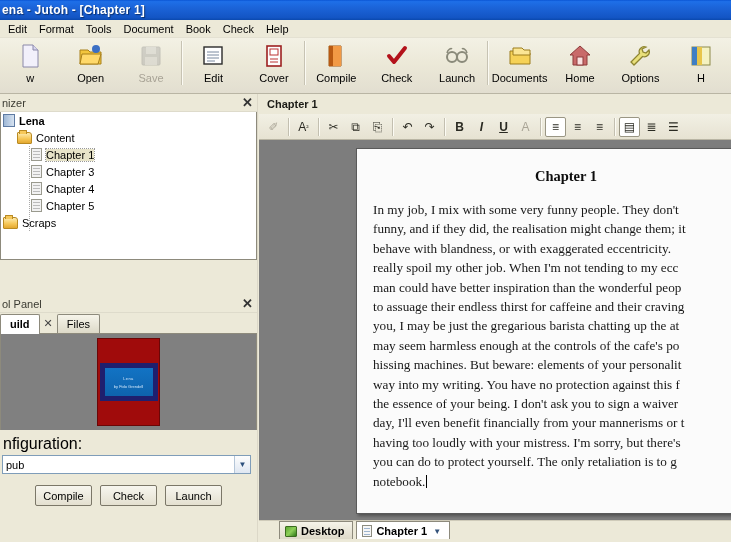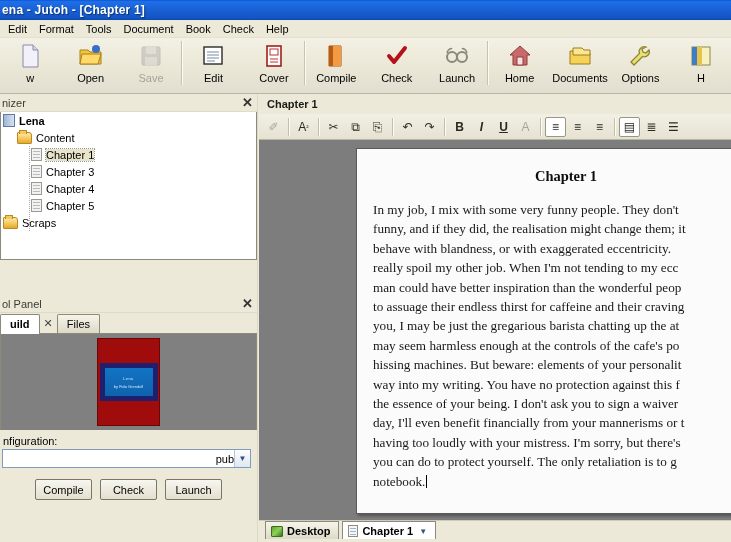--- a/index.html
+++ b/index.html
@@ -229,30 +229,30 @@
     width: 48px; height: 28px;
     background: linear-gradient(to bottom,#1273c4,#0e63ad);
     display: flex; flex-direction: column;
     align-items: center; justify-content: center;
     color: #cfe6fb;
   }
   .cover-t1 { font-size: 4px; letter-spacing: .4px; }
   .cover-t2 { font-size: 4px; margin-top: 3px; }
 
   .cfg-label {
-    font-size: 11px; color: #000;
+    font-size: 16px; color: #000;
     padding: 5px 0 2px 3px;
   }
   .cfg-row { padding: 0 6px 0 2px; }
   .combo {
     height: 19px;
     background: #ffffff;
     border: 1px solid #7f9db9;
     display: flex; align-items: center;
-    justify-content: flex-end;
+    justify-content: space-between;
     font-size: 11px;
     padding-left: 3px;
     cursor: default;
   }
   .combo .arrowbtn {
     width: 16px; height: 17px;
     background: linear-gradient(to bottom,#fdfdfd,#dfe7f2);
     border-left: 1px solid #b5c6d8;
     display: flex; align-items: center; justify-content: center;
     color: #2b4f7c; font-size: 8px;
@@ -356,21 +356,21 @@
     vertical-align: -2px;
     margin-left: 1px;
   }
 
   
   .bottom-tabs {
     position: absolute; left: 259px; top: 520px;
     width: 472px; height: 22px;
     background: #ece9d8;
     display: flex; align-items: flex-start;
-    padding-left: 6px;
+    padding-left: 20px;
     border-top: 1px solid #cfcbba;
   }
   .btab {
     display: flex; align-items: center;
     font-size: 11px; font-weight: bold;
     padding: 3px 8px 2px 5px;
     border: 1px solid #8d8a7c;
     border-bottom: none;
     background: linear-gradient(to bottom,#f6f4ea,#dedac9);
     margin-right: 3px;
@@ -505,34 +505,34 @@
             <circle cx="18" cy="14" r="5" fill="none" stroke="#8a8a7a" stroke-width="2"></circle>
             <path d="M13 13h0M3 10c1-4 4-5 5-4M23 10c-1-4-4-5-5-4" fill="none" stroke="#8a8a7a" stroke-width="1.6"></path>
           </svg>
         </div>
         <div class="tb-lbl">Launch</div>
       </div>
       <div class="tb-sep"></div>
       <div class="tb-btn">
         <div class="tb-ico">
           <svg width="26" height="26" viewBox="0 0 26 26">
+            <path d="M3 8h9l2 2h9v11H3z" fill="#f6d257" stroke="#9c7c1c"></path>
+            <path d="M6 5h9l2 2h6v5H6z" fill="#fbe694" stroke="#9c7c1c"></path>
+          </svg>
+        </div>
+        <div class="tb-lbl">Documents</div>
+      </div>
+      <div class="tb-btn">
+        <div class="tb-ico">
+          <svg width="26" height="26" viewBox="0 0 26 26">
             <path d="M13 3L3 12h3v10h14V12h3z" fill="#c96a6a" stroke="#8d3b3b"></path>
             <rect x="10" y="14" width="6" height="8" fill="#fae0e0" stroke="#8d3b3b"></rect>
           </svg>
         </div>
         <div class="tb-lbl">Home</div>
-      </div>
-      <div class="tb-btn">
-        <div class="tb-ico">
-          <svg width="26" height="26" viewBox="0 0 26 26">
-            <path d="M3 8h9l2 2h9v11H3z" fill="#f6d257" stroke="#9c7c1c"></path>
-            <path d="M6 5h9l2 2h6v5H6z" fill="#fbe694" stroke="#9c7c1c"></path>
-          </svg>
-        </div>
-        <div class="tb-lbl">Documents</div>
       </div>
       <div class="tb-btn">
         <div class="tb-ico">
           <svg width="26" height="26" viewBox="0 0 26 26">
             <path d="M19 4a5 5 0 00-6.5 6.4L4 19l3 3 8.6-8.5A5 5 0 0022 7l-3 3-3-1-1-3z" fill="#e9e07a" stroke="#8d8431" stroke-width="1.3"></path>
           </svg>
         </div>
         <div class="tb-lbl">Options</div>
       </div>
       <div class="tb-btn">

